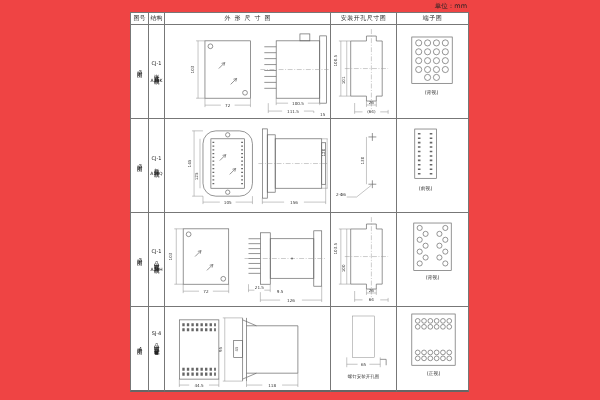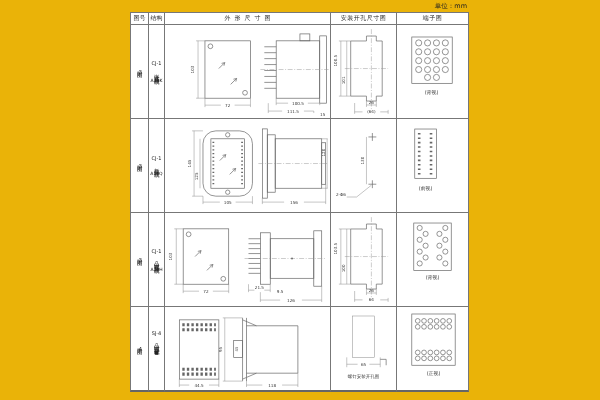--- a/index.html
+++ b/index.html
@@ -1,16 +1,16 @@
 <!DOCTYPE html>
 <html><head>
 <meta charset="utf-8">
 <style>
   html,body{margin:0;padding:0;}
-  .page{position:relative;width:600px;height:400px;background:#eab308;color:#222;
+  .page{position:relative;width:600px;height:400px;background:#ef4444;color:#222;
         font-family:"DejaVu Sans",sans-serif;overflow:hidden;}
   .unit-note{position:absolute;top:2px;right:133px;font-size:6.5px;color:#222;}
   .tbl{position:absolute;left:130px;top:12px;width:337px;height:377px;
        display:grid;grid-template-columns:18px 16px 166px 66px 71px;
        grid-template-rows:12px 94px 94px 94px 83px;
        border:1px solid #777;border-bottom:2px solid #666;box-sizing:content-box;
        background:#fff;}
   .cell{border-right:1px solid #777;border-bottom:1px solid #777;
         display:flex;align-items:center;justify-content:center;
         overflow:hidden;box-sizing:border-box;}

